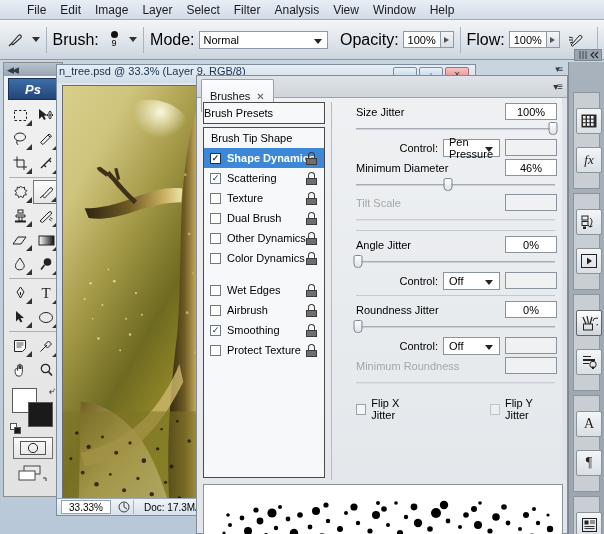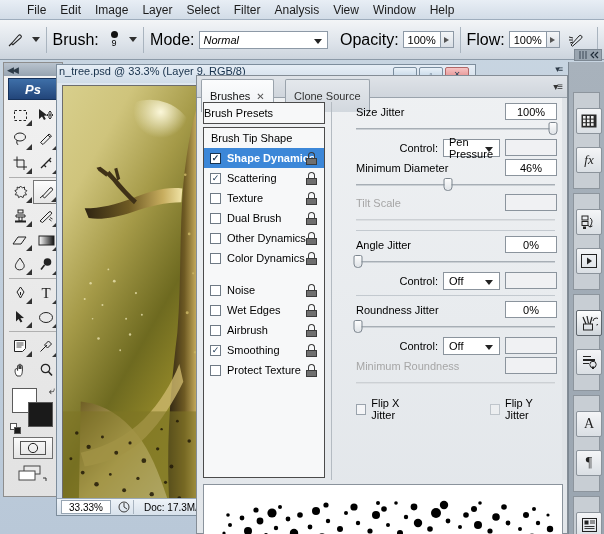--- a/index.html
+++ b/index.html
@@ -49,21 +49,21 @@
   }
   .brush-preview {
     width: 26px; height: 30px; display: flex; flex-direction: column;
     align-items: center; justify-content: center;
   }
   .brush-dot { width: 7px; height: 7px; border-radius: 50%; background: #111; }
   .brush-num { font-size: 9px; line-height: 9px; margin-top: 1px; }
   .sel-box {
     background: #fff; border: 1px solid #8d99a6;
     height: 18px; display: flex; align-items: center;
-    padding: 0 4px; font-size: 11px; position: relative; font-style: italic;
+    padding: 0 4px; font-size: 11px; position: relative;
   }
   .sel-box .arrow {
     position: absolute; right: 5px; top: 7px;
     width: 0; height: 0; border-left: 4px solid transparent;
     border-right: 4px solid transparent; border-top: 5px solid #222;
   }
   .num-box {
     background: #fff; border: 1px solid #8d99a6; height: 17px;
     width: 38px; display: flex; align-items: center; justify-content: center;
     font-size: 11px;
@@ -675,23 +675,20 @@
       <div class="docinfo">Doc: 17.3M/17…</div>
     </div>
   </div>
 
   <div id="brushpanel">
     <div id="bp-tabstrip">
       <div class="bp-tab active">
         <span>Brushes</span>
         <span class="x">✕</span>
       </div>
-      <div class="bp-tab inactive">
-        <span>Clone Source</span>
-      </div>
       <div id="bp-menu">▾≡</div>
     </div>
     <div id="bp-expand">▾≡</div>
 
     <div id="bp-left">
       <div id="bp-presets">
         <span>Brush Presets</span>
       </div>
       <div id="bp-list">
 
@@ -752,28 +749,20 @@
           <span class="cb"></span>
           <span>Color Dynamics</span>
           <span class="lock">
               <span class="lk-shk"></span>
               <span class="lk-body"></span>
             </span>
         </div>
 
         <div class="bp-row" style="height:12px"></div>
 
-        <div class="bp-row">
-          <span class="cb"></span>
-          <span>Noise</span>
-          <span class="lock">
-              <span class="lk-shk"></span>
-              <span class="lk-body"></span>
-            </span>
-        </div>
 
         <div class="bp-row">
           <span class="cb"></span>
           <span>Wet Edges</span>
           <span class="lock">
               <span class="lk-shk"></span>
               <span class="lk-body"></span>
             </span>
         </div>
 

